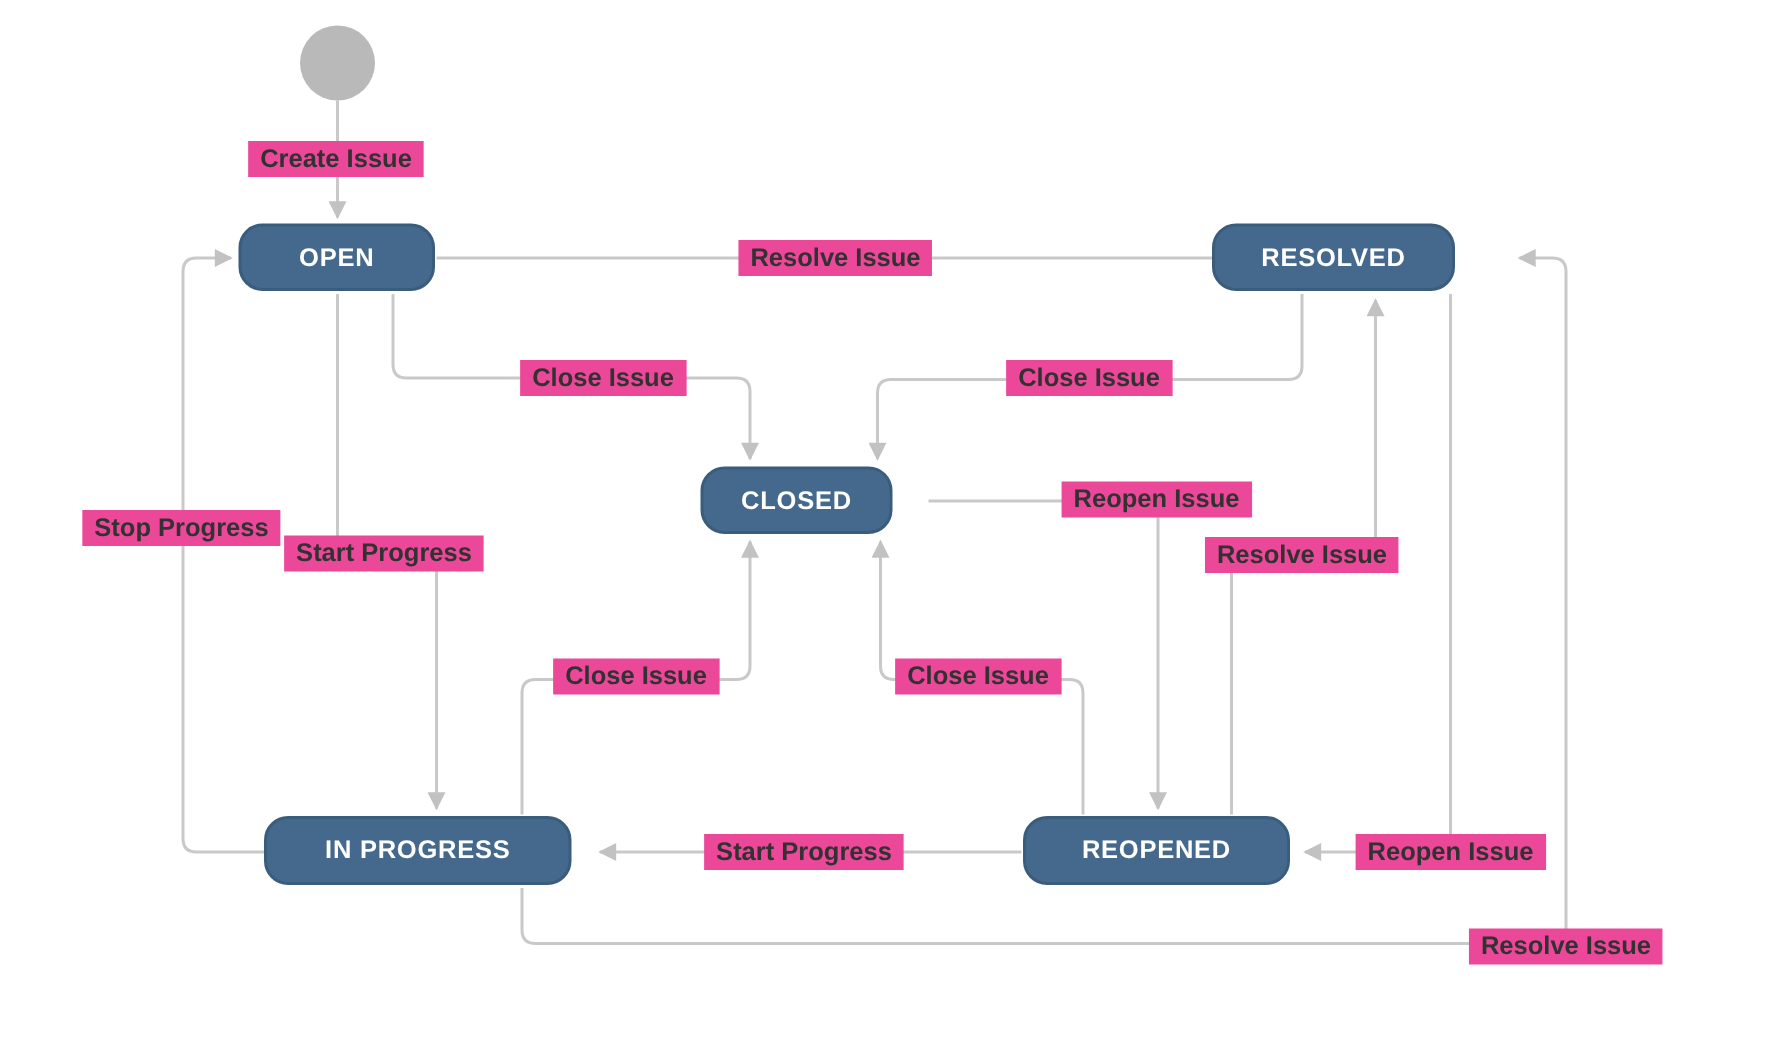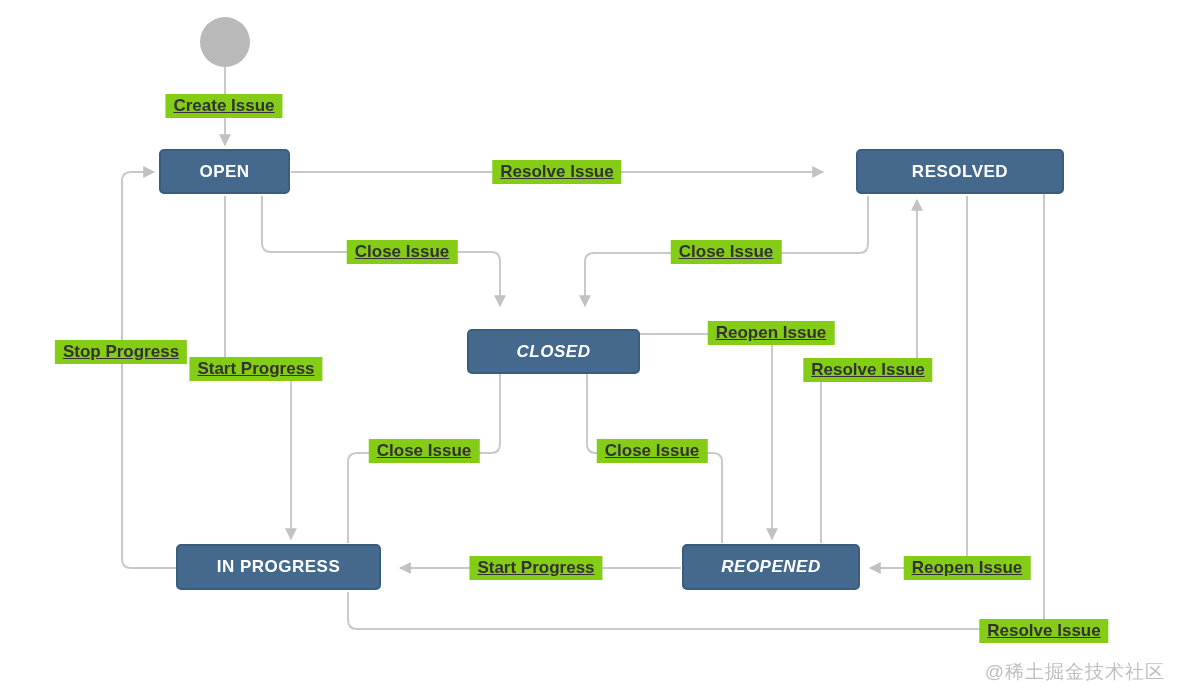--- a/index.html
+++ b/index.html
@@ -11,34 +11,33 @@
     overflow:hidden;
   }
   #edge-layer{position:absolute;left:0;top:0;}
   .edge{fill:none;stroke:var(--edge,#C9C9C9);stroke-width:2px;}
   .node{
     position:absolute;
     display:flex;align-items:center;justify-content:center;
     box-sizing:border-box;
     background:var(--node-fill,#44698D);
     border:2px solid var(--node-border,#3A5D7E);
-    border-radius:5px;
+    border-radius:16px;
     color:var(--node-text,#FFFFFF);
     font-size:17px;font-weight:bold;letter-spacing:.5px;
     white-space:nowrap;
   }
   .edge-label{
     position:absolute;
     transform:translate(-50%,-50%);
-    background:#84cc16;
+    background:#ec4899;
     padding:2px 8px;
     color:var(--label-text,#323232);
     font-size:17px;font-weight:bold;
     white-space:nowrap;
-    text-decoration:underline;
   }
   .start-circle{
     position:absolute;border-radius:50%;
     background:var(--start-node,#B9B9B9);
   }
   .watermark{
     position:absolute;right:14px;bottom:10px;
     font-size:19px;letter-spacing:1px;
     color:var(--watermark,#B9B9B9);
     opacity:.9;
@@ -61,27 +60,26 @@
       <path d="M 262 196 L 262 243 Q 262 252 271 252 L 491 252 Q 500 252 500 261 L 500 306" class="edge" marker-end="url(#arrow)"></path>
       <path d="M 868 196 L 868 244 Q 868 253 859 253 L 594 253 Q 585 253 585 262 L 585 306" class="edge" marker-end="url(#arrow)"></path>
       <path d="M 348 543 L 348 462 Q 348 453 357 453 L 491 453 Q 500 453 500 444 L 500 361" class="edge" marker-end="url(#arrow)"></path>
       <path d="M 722 543 L 722 462 Q 722 453 713 453 L 596 453 Q 587 453 587 444 L 587 361" class="edge" marker-end="url(#arrow)"></path>
       <path d="M 619 334 L 763 334 Q 772 334 772 343 L 772 539" class="edge" marker-end="url(#arrow)"></path>
       <path d="M 821 543 L 821 379 Q 821 370 830 370 L 908 370 Q 917 370 917 361 L 917 200" class="edge" marker-end="url(#arrow)"></path>
       <path d="M 967 196 L 967 559 Q 967 568 958 568 L 870 568" class="edge" marker-end="url(#arrow)"></path>
       <path d="M 681 568 L 400 568" class="edge" marker-end="url(#arrow)"></path>
       <path d="M 348 592 L 348 620 Q 348 629 357 629 L 1035 629 Q 1044 629 1044 620 L 1044 181 Q 1044 172 1035 172 L 1013 172" class="edge" marker-end="url(#arrow)"></path>
     </svg>
-  <div class="watermark">@稀土掘金技术社区</div>
 <div class="start-circle" style="left: 200px; top: 17px; width: 50px; height: 50px;"></div>
     <div class="node" style="left: 159px; top: 149px; width: 131px; height: 45px;">OPEN</div>
-    <div class="node" style="left: 856px; top: 149px; width: 208px; height: 45px;">RESOLVED</div>
-    <div class="node" style="left: 467px; top: 329px; width: 173px; height: 45px; font-style: italic;">CLOSED</div>
+    <div class="node" style="left: 808px; top: 149px; width: 162px; height: 45px;">RESOLVED</div>
+    <div class="node" style="left: 467px; top: 311px; width: 128px; height: 45px;">CLOSED</div>
     <div class="node" style="left: 176px; top: 544px; width: 205px; height: 46px;">IN PROGRESS</div>
-    <div class="node" style="left: 682px; top: 544px; width: 178px; height: 46px; font-style: italic;">REOPENED</div>
+    <div class="node" style="left: 682px; top: 544px; width: 178px; height: 46px;">REOPENED</div>
     <div class="edge-label" style="left: 224px; top: 106px;">Create Issue</div>
     <div class="edge-label" style="left: 557px; top: 172px;">Resolve Issue</div>
     <div class="edge-label" style="left: 121px; top: 352px;">Stop Progress</div>
     <div class="edge-label" style="left: 256px; top: 369px;">Start Progress</div>
     <div class="edge-label" style="left: 402px; top: 252px;">Close Issue</div>
     <div class="edge-label" style="left: 726px; top: 252px;">Close Issue</div>
     <div class="edge-label" style="left: 424px; top: 451px;">Close Issue</div>
     <div class="edge-label" style="left: 652px; top: 451px;">Close Issue</div>
     <div class="edge-label" style="left: 771px; top: 333px;">Reopen Issue</div>
     <div class="edge-label" style="left: 868px; top: 370px;">Resolve Issue</div>

